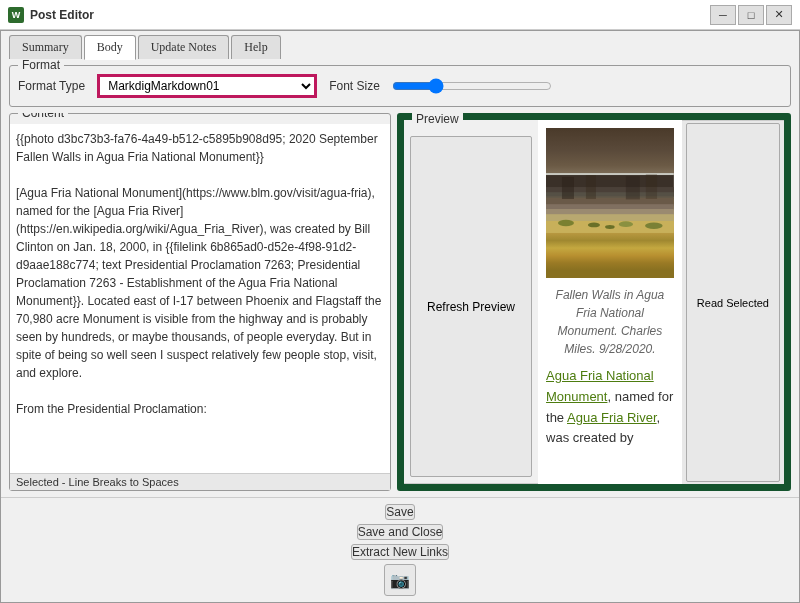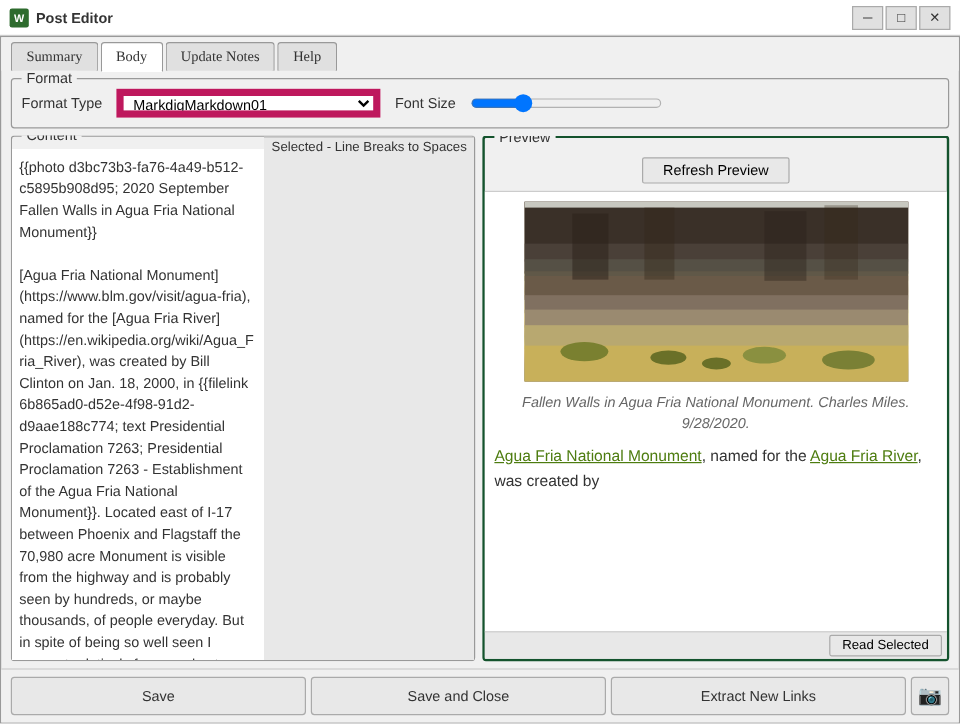--- a/index.html
+++ b/index.html
@@ -121,21 +121,21 @@
     }
     .format-label {
       font-size: 12px;
       color: #333;
       white-space: nowrap;
     }
     .format-select {
       width: 220px;
       height: 24px;
       font-size: 12px;
-      border: 6px solid #be185d;
+      border: 3px solid #be185d;
       background: white;
       padding: 0 4px;
     }
     .font-size-label {
       font-size: 12px;
       color: #333;
       white-space: nowrap;
     }
     .font-size-slider {
       width: 160px;
@@ -149,21 +149,21 @@
       gap: 6px;
       overflow: hidden;
     }
 
     
     .content-panel {
       flex: 1;
       border: 1px solid #999;
       border-radius: 3px;
       display: flex;
-      flex-direction: row;
+      flex-direction: column;
       position: relative;
       min-width: 0;
     }
     .panel-legend {
       position: absolute;
       top: -8px;
       left: 8px;
       background: #f0f0f0;
       padding: 0 4px;
       font-size: 12px;
@@ -188,24 +188,24 @@
       border-top: 1px solid #ccc;
       padding: 2px 6px;
       font-size: 11px;
       color: #333;
       text-align: left;
     }
 
     
     .preview-panel {
       flex: 1;
-      border: 2px solid #14532d;
+      border: 7px solid #14532d;
       border-radius: 3px;
       display: flex;
-      flex-direction: column;
+      flex-direction: row;
       position: relative;
       min-width: 0;
     }
     .preview-header {
       display: flex;
       justify-content: center;
       padding: 6px;
       border-bottom: 1px solid #ccc;
       margin-top: 10px;
     }
@@ -294,20 +294,21 @@
     }
 
     
     .bottom-toolbar {
       display: flex;
       align-items: center;
       gap: 4px;
       padding: 6px 8px;
       background: #f0f0f0;
       border-top: 1px solid #ccc;
+      flex-direction: column;
     }
     .bottom-btn {
       flex: 1;
       height: 32px;
       background: #e8e8e8;
       border: 1px solid #aaa;
       font-size: 12px;
       cursor: pointer;
       border-radius: 3px;
       color: #333;

